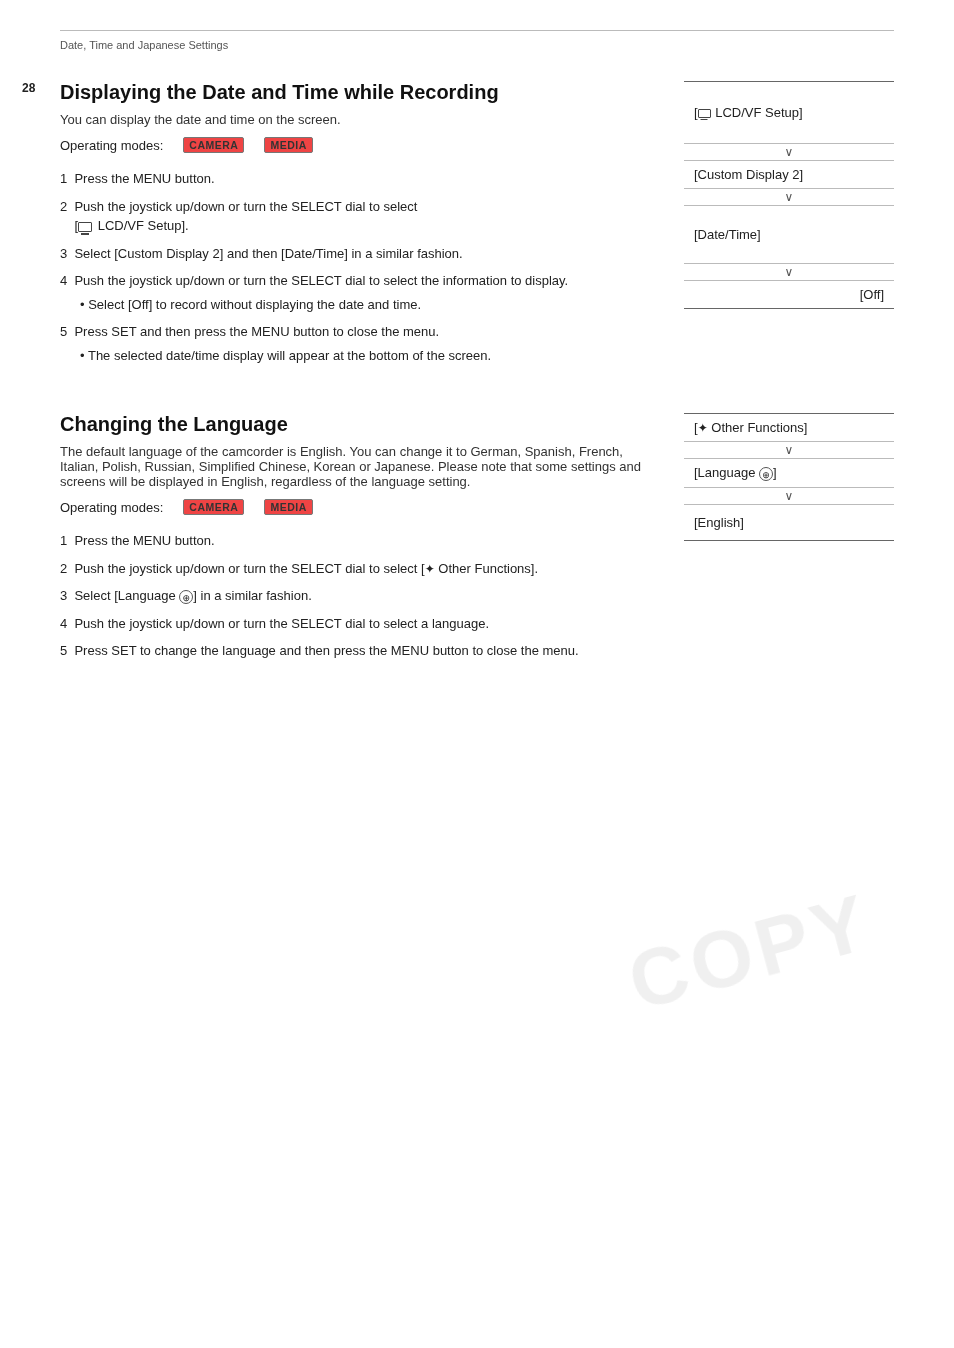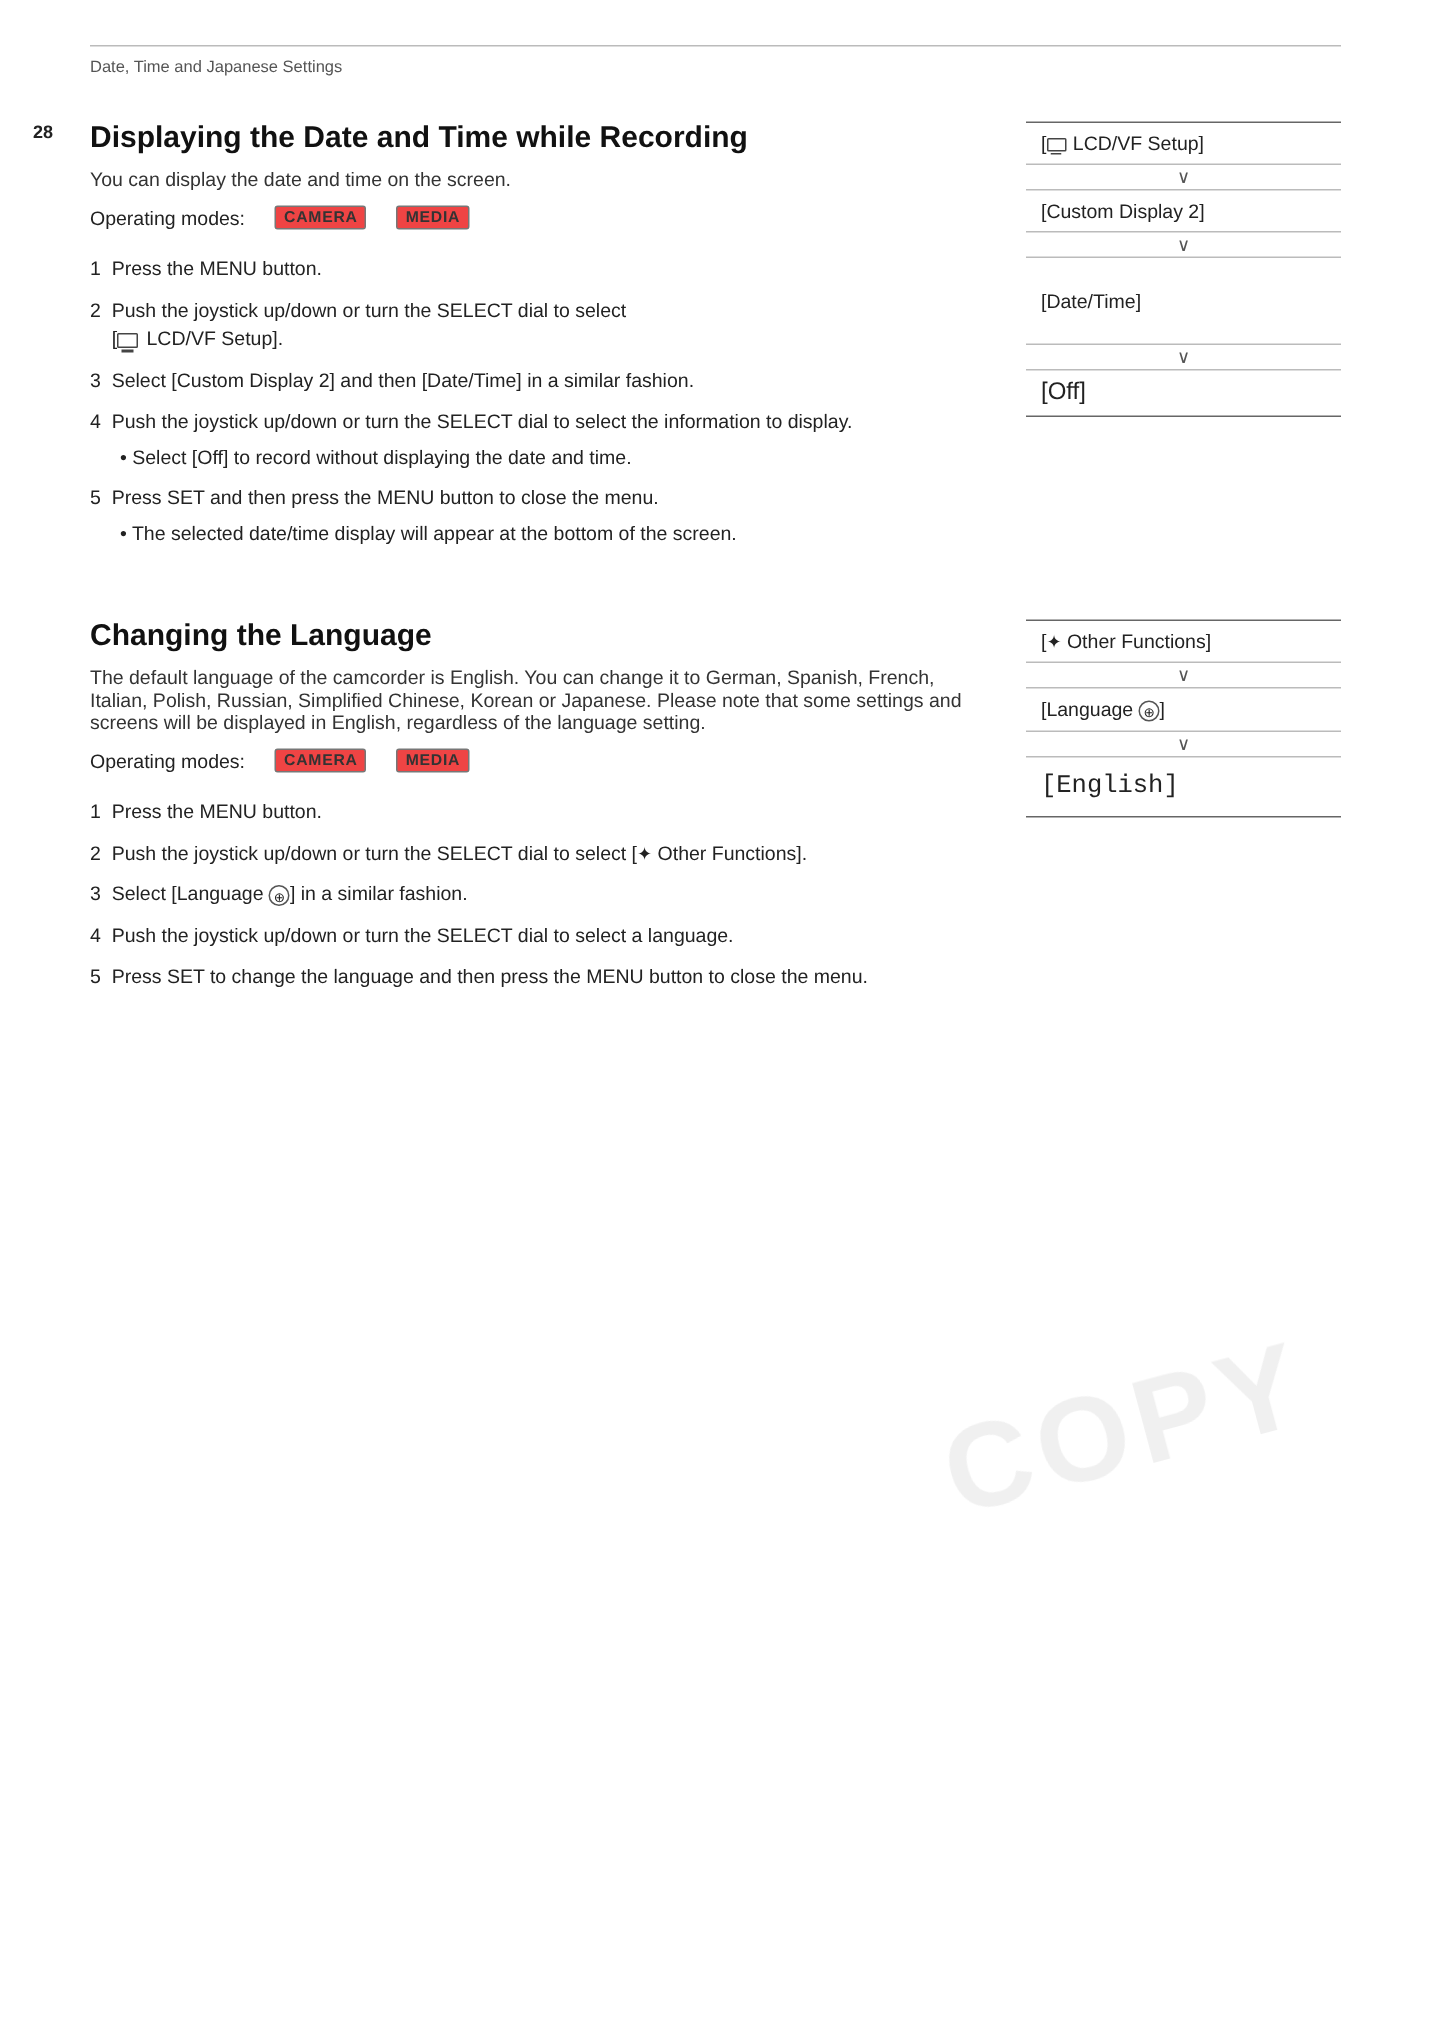--- a/index.html
+++ b/index.html
@@ -102,29 +102,29 @@
           <li>4&nbsp; Push the joystick up/down or turn the SELECT dial to select the information to display.
             <div class="sub-bullet">Select [Off] to record without displaying the date and time.</div>
           </li>
           <li>5&nbsp; Press SET and then press the MENU button to close the menu.
             <div class="sub-bullet">The selected date/time display will appear at the bottom of the screen.</div>
           </li>
         </ol>
       </div>
 
       <div style="width:210px; flex-shrink:0; padding-top:0;">
-        <div style="border-top:1.5px solid #666; border-bottom:1px solid #bbb; padding:6px 10px; font-size:13px; margin-bottom:0;">
+        <div style="border-top:1.5px solid #666; border-bottom:1px solid #bbb; padding:23px 10px; font-size:13px; margin-bottom:0;">
           [<span style="display:inline-block; width:13px; height:9px; border:1.5px solid #444; border-radius:1px; vertical-align:middle; margin-right:1px; position:relative;"><span style="position:absolute; bottom:-3px; left:50%; transform:translateX(-50%); width:7px; height:1.5px; background:#444; display:block;"></span></span> LCD/VF Setup]
         </div>
         <div style="text-align:center; font-size:12px; color:#555; padding:1px 0;">∨</div>
         <div style="border-top:1px solid #bbb; border-bottom:1px solid #bbb; padding:6px 10px; font-size:13px;">[Custom Display 2]</div>
         <div style="text-align:center; font-size:12px; color:#555; padding:1px 0;">∨</div>
         <div style="border-top:1px solid #bbb; border-bottom:1px solid #bbb; padding:21px 10px; font-size:13px;">[Date/Time]</div>
         <div style="text-align:center; font-size:12px; color:#555; padding:1px 0;">∨</div>
-        <div style="border-top:1px solid #bbb; border-bottom:1.5px solid #666; padding:6px 10px; font-size:16px;">[Off]</div>
+        <div style="border-top:1px solid #bbb; border-bottom:1.5px solid #666; padding:6px 10px; font-size:13px;text-align:right;">[Off]</div>
       </div>
     </div>
   </div>
 
   <div class="section" style="margin-top:20px; position:relative;">
     <div style="display:flex; gap:20px;">
       <div style="flex:1;">
         <div class="section-title">Changing the Language</div>
         <div class="section-intro">The default language of the camcorder is English. You can change it to German, Spanish, French, Italian, Polish, Russian, Simplified Chinese, Korean or Japanese. Please note that some settings and screens will be displayed in English, regardless of the language setting.</div>
         <div class="operating-modes">
@@ -139,19 +139,19 @@
           <li>4&nbsp; Push the joystick up/down or turn the SELECT dial to select a language.</li>
           <li>5&nbsp; Press SET to change the language and then press the MENU button to close the menu.</li>
         </ol>
       </div>
 
       <div style="width:210px; flex-shrink:0; padding-top:0;">
         <div style="border-top:1.5px solid #666; border-bottom:1px solid #bbb; padding:6px 10px; font-size:13px;">[<span style="font-size:12px;">✦</span> Other Functions]</div>
         <div style="text-align:center; font-size:12px; color:#555; padding:1px 0;">∨</div>
         <div style="border-top:1px solid #bbb; border-bottom:1px solid #bbb; padding:6px 10px; font-size:13px;">[Language <span style="display:inline-block; border:1px solid #555; border-radius:50%; width:14px; height:14px; line-height:14px; text-align:center; font-size:9px; vertical-align:middle;">⊕</span>]</div>
         <div style="text-align:center; font-size:12px; color:#555; padding:1px 0;">∨</div>
-        <div style="border-top:1px solid #bbb; border-bottom:1.5px solid #666; padding:10px 10px; font-size:17px;font-family:Liberation Mono, monospace;">[English]</div>
+        <div style="border-top:1px solid #bbb; border-bottom:1.5px solid #666; padding:10px 10px; font-size:13px;">[English]</div>
       </div>
     </div>
   </div>
 
   <div style="position:fixed; right:80px; bottom:350px; font-size:80px; font-weight:bold; color:rgba(180,180,180,0.2); transform:rotate(-15deg); pointer-events:none; letter-spacing:5px; z-index:10;">COPY</div>
 </div>
 
 </body></html>

